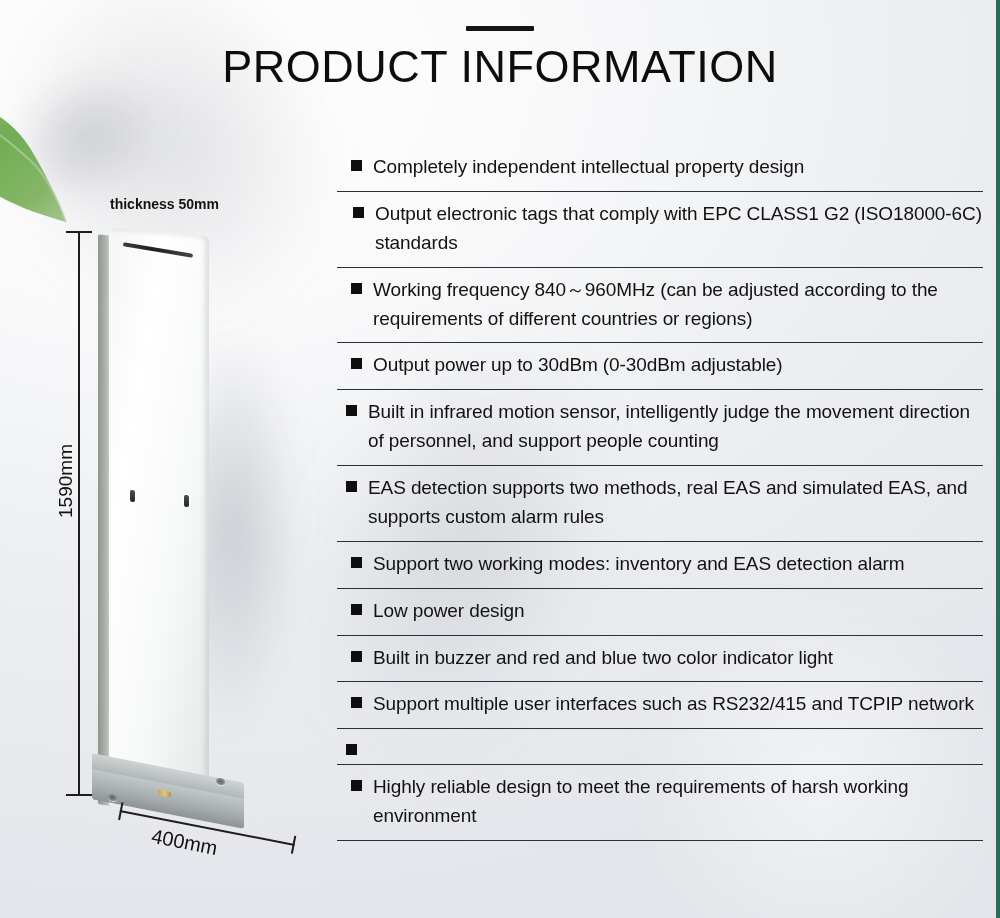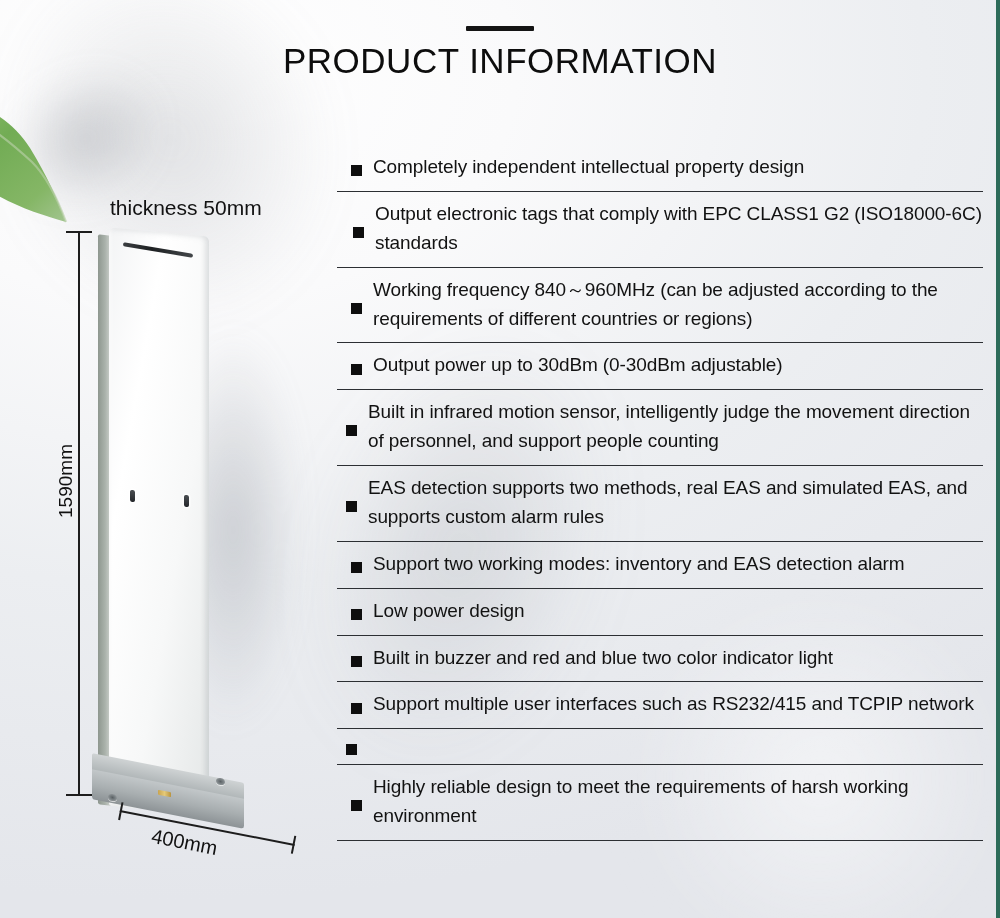--- a/index.html
+++ b/index.html
@@ -94,42 +94,43 @@
     text-align:center;
   }
   .title-rule{
     width:68px;
     height:5px;
     background:#141414;
     margin:26px auto 12px auto;
     border-radius:1px;
   }
   .page-title{
-    font-size:35px;
+    font-size:45px;
     letter-spacing:0.5px;
     color:#0d0d0d;
     font-weight:400;
     line-height:1.05;
     font-family:"Liberation Sans", sans-serif;
   }
 
   
   .product-figure{
     position:absolute;
     left:30px; top:190px;
     width:300px; height:680px;
   }
 
   .thickness-label{
     position:absolute;
     left:80px; top:6px;
     width:220px;
-    font-size:21px;
+    font-size:14px;
     color:#121212;
     white-space:nowrap;
+    font-weight:bold;
   }
 
   
   .dim-vert-line{
     position:absolute;
     left:48px; top:42px;
     width:1.6px;
     height:564px;
     background:#1d1d1d;
   }
@@ -272,21 +273,21 @@
   }
 
   
   .spec-list{
     position:absolute;
     left:337px; top:145px;
     width:646px;
   }
   .spec-item{
     display:flex;
-    align-items:center;
+    align-items:flex-start;
     border-bottom:1.6px solid #2c2f33;
     padding:8px 0 9px 0;
   }
   .spec-bullet{
     flex:0 0 auto;
     width:11px;
     height:11px;
     background:#0e0e0e;
     margin:7px 11px 0 12px;
   }

